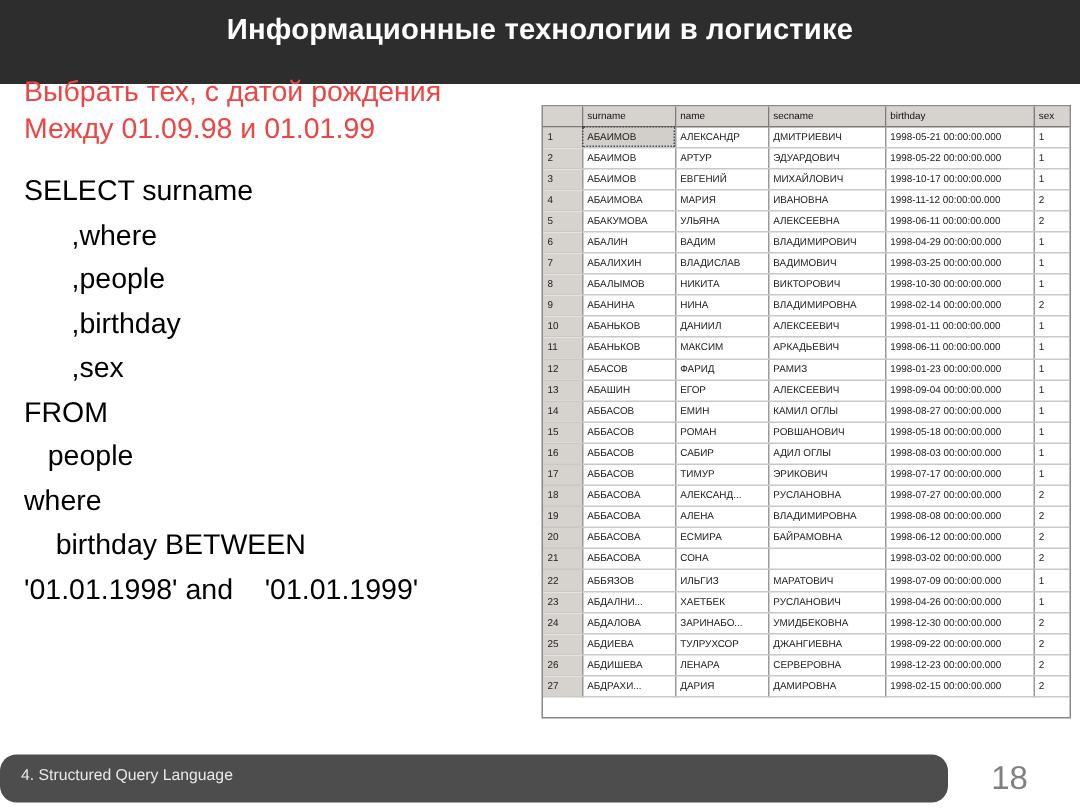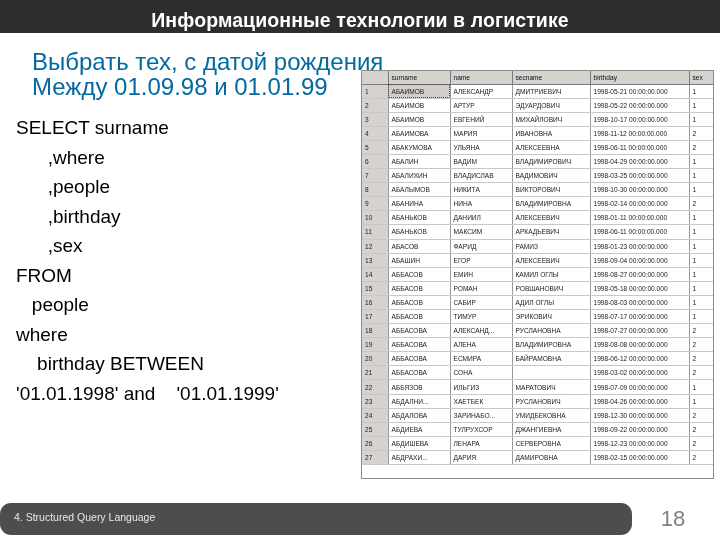--- a/index.html
+++ b/index.html
@@ -13,21 +13,21 @@
     overflow: hidden;
     font-family: "Liberation Sans", sans-serif;
     position: relative;
   }
 
   
   .title-bar {
     position: absolute;
     left: 0; top: 0;
     width: 720px;
-    height: 33px;
+    height: 56px;
     background: #2e2d2d;
   }
   .title-text {
     position: absolute;
     left: 0;
     top: 9px;
     width: 720px;
     text-align: center;
     color: #ffffff;
     font-size: 19.5px;
@@ -37,25 +37,24 @@
   }
 
   
   .slide-body {
     position: absolute;
     left: 16px;
     top: 49px;
     width: 350px;
   }
   .prompt-line {
-    font-size: 24px;
-    color: #0369a1;
+    font-size: 19px;
+    color: #ef4444;
     line-height: 25px;
     white-space: nowrap;
-    margin-left: 16px;
   }
   .sql-block {
     margin-top: 14px;
   }
   .sql-line {
     font-size: 19px;
     color: #000000;
     line-height: 29.5px;
     white-space: pre;
   }

